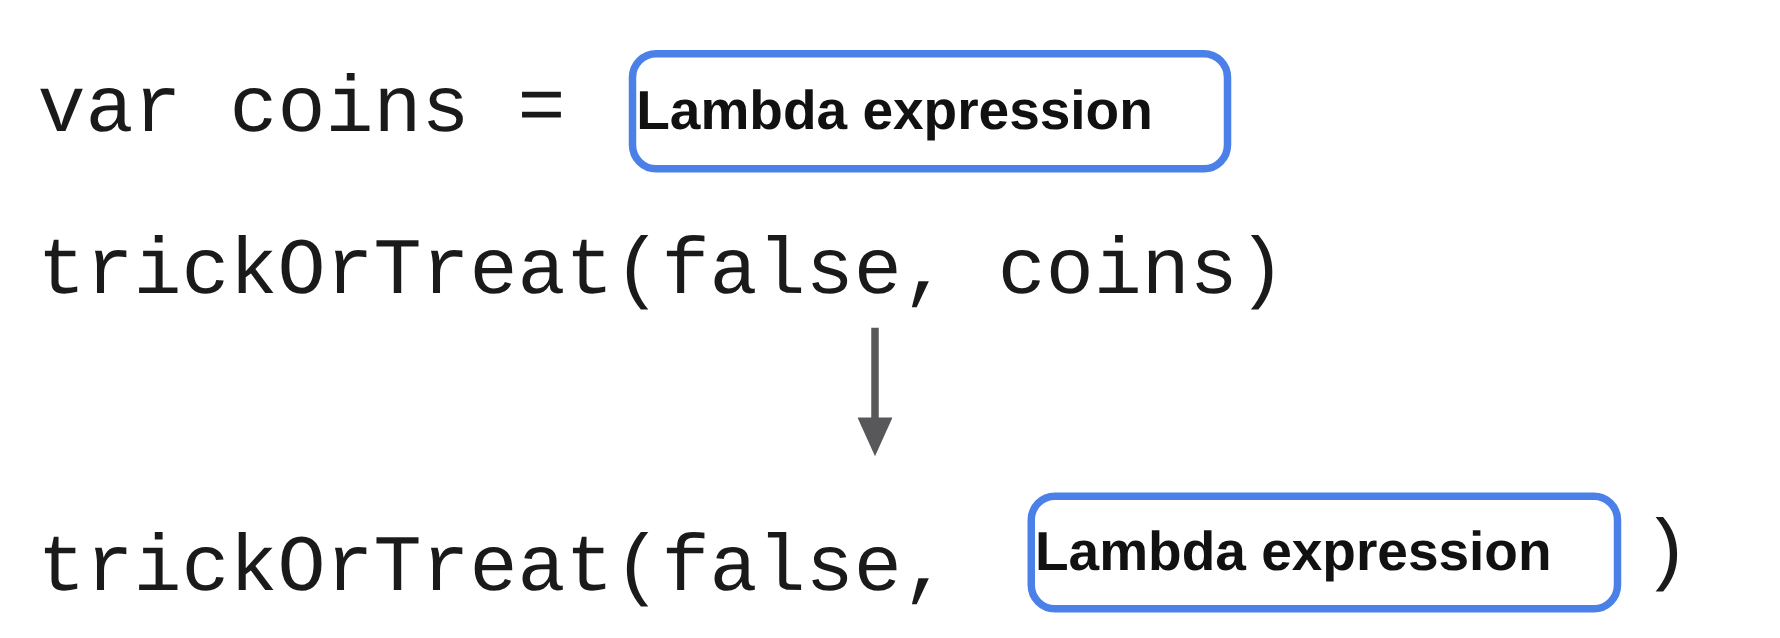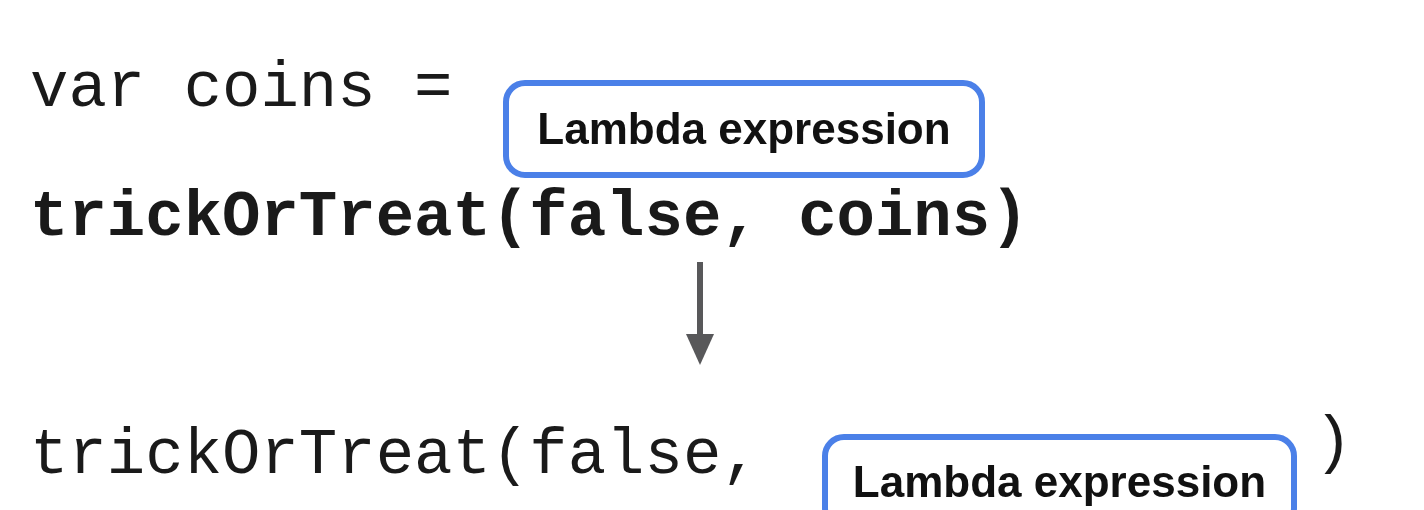--- a/index.html
+++ b/index.html
@@ -25,35 +25,33 @@
     letter-spacing: 0;
   }
   .lambda-box {
     position: absolute;
     box-sizing: border-box;
     border: 6px solid #4B80E8;
     border-radius: 22px;
     background: #ffffff;
     display: flex;
     align-items: center;
-    justify-content: center;
-    margin-top: 40px;
   }
   .lambda-box .label {
     font-family: "Liberation Sans", sans-serif;
     font-weight: 700;
     font-size: 44px;
     color: #111111;
     white-space: nowrap;
   }
   .box-1 { left: 503px; top: 40px;  width: 482px; height: 98px; }
   .box-2 { left: 822px; top: 394px; width: 475px; height: 96px; }
 
   .line-1 { left: 30px; top: 57px;  }
-  .line-2 { left: 30px; top: 186px; font-weight: bold; }
+  .line-2 { left: 30px; top: 186px; }
   .line-3 { left: 30px; top: 412px; margin-top: 12px; }
   .close-paren { left: 1314px; top: 412px; }
 
   .arrow-wrap {
     position: absolute;
     left: 686px;
     top: 262px;
     width: 28px;
     height: 104px;
   }

